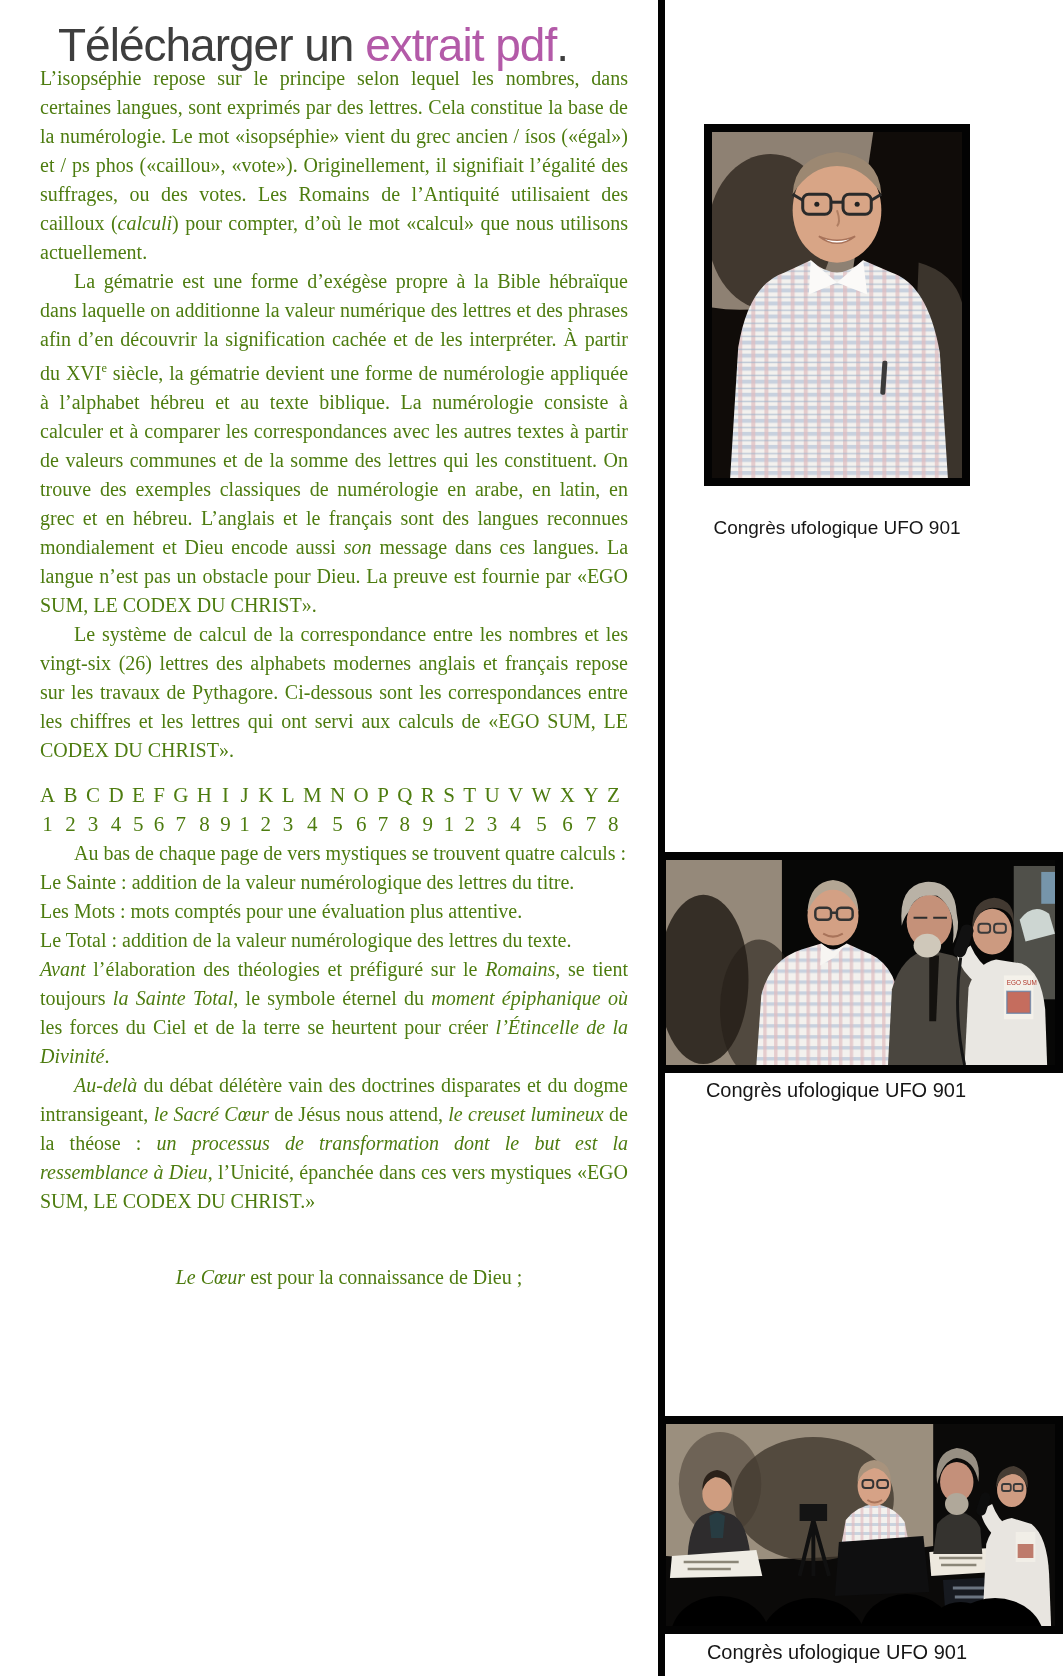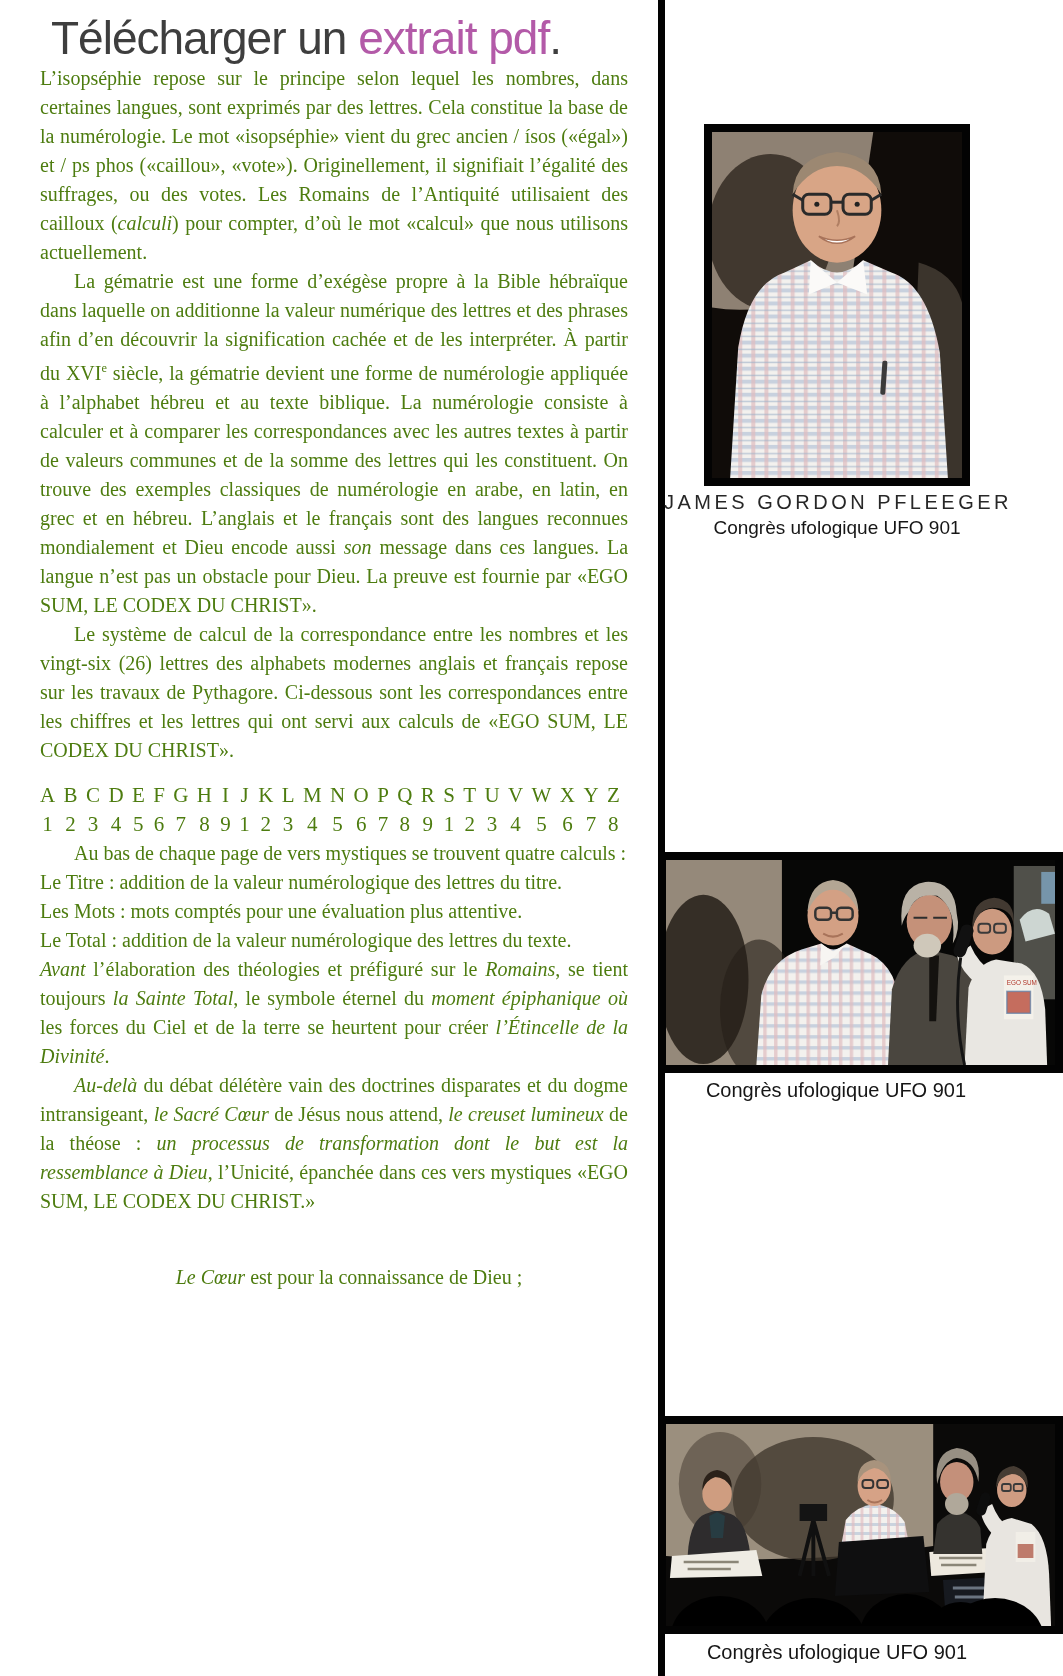--- a/index.html
+++ b/index.html
@@ -1,19 +1,19 @@
 <!DOCTYPE html>
 <html lang="fr"><head>
 <meta charset="utf-8">
 <style>
   html,body{margin:0;padding:0;background:#ffffff;}
   .page{position:relative;width:1063px;height:1676px;background:#fff;overflow:hidden;}
 
   
-  .title{position:absolute;left:42px;top:2px;margin:9px;
+  .title{position:absolute;left:42px;top:2px;margin:16px;
     font-family:"Liberation Sans",sans-serif;font-weight:300;
     font-size:46px;letter-spacing:-1px;color:#3e3e3e;}
   .title .accent{color:#b35aa8;}
 
   
   .col{position:absolute;left:20px;top:64px;width:588px;
     font-family:"Liberation Serif",serif;font-size:20px;line-height:29px;
     color:#4d7c0f;text-align:justify;margin-left:20px;}
   .col p{margin:0;}
   .indent{text-indent:34px;}
@@ -160,21 +160,21 @@
           <div>7</div>
         </div>
         <div class="acell">
           <div>Z</div>
           <div>8</div>
         </div>
       </div>
 
     <p class="indent p4"><span>Au bas de chaque page de vers mystiques se trouvent quatre calculs :</span></p>
 
-    <p class="def def-first">Le Titre : addition de la valeur numérologique des lettres du titre.</p>
+    <p class="def def-first">Le Sainte : addition de la valeur numérologique des lettres du titre.</p>
     <p class="def">Les Mots : mots comptés pour une évaluation plus attentive.</p>
     <p class="def">Le Total : addition de la valeur numérologique des lettres du texte.</p>
 
     <p class="p5"><i>Avant</i><span> l’élaboration des théologies et préfiguré sur le </span><i>Romains</i><span>, se tient toujours </span><i>la Sainte Total</i><span>, le symbole éternel du </span><i>moment épiphanique où</i><span> les forces du Ciel et de la terre se heurtent pour créer </span><i>l’Étincelle de la Divinité</i><span>.</span></p>
     <p class="indent"><i>Au-delà</i><span> du débat délétère vain des doctrines disparates et du dogme intransigeant, </span><i>le Sacré Cœur</i><span> de Jésus nous attend, </span><i>le creuset lumineux</i><span> de la théose : </span><i>un processus de transformation dont le but est la ressemblance à Dieu</i><span>, l’Unicité, épanchée dans ces vers mystiques «EGO SUM, LE CODEX DU CHRIST.»</span></p>
 
     <div class="couplet">
       <p><i>Le Cœur</i><span> est pour la connaissance de Dieu ;</span></p>
     </div>
   </div>
@@ -210,21 +210,20 @@
             <path d="M158,68 L168,62"></path>
         </g>
         <circle cx="104" cy="72" r="2.5" fill="#222"></circle>
           <circle cx="144" cy="72" r="2.5" fill="#222"></circle>
         <path d="M124,78 q4,12 0,16" stroke="#b07f63" fill="none" stroke-width="2"></path>
         <path d="M106,104 Q124,118 142,104 Q124,112 106,104 Z" fill="#ffffff" stroke="#a8735a" stroke-width="1.5"></path>
         <rect x="169" y="228" width="5" height="34" rx="2" fill="#3b3b3b" transform="rotate(4 170 230)"></rect>
       </g>
     </svg>
   </div>
-  <div class="cap" id="cap1a">JAMES GORDON PFLEEGER</div>
   <div class="cap" id="cap1b">Congrès ufologique UFO 901</div>
 
   <div class="photo" id="photo2">
     <svg viewBox="0 0 396 206" preserveAspectRatio="none">
       <defs>
         <pattern id="plaid2" width="11" height="11" patternUnits="userSpaceOnUse">
           <rect width="11" height="11" fill="#f3f1ee"></rect>
           <rect width="11" height="3.5" y="0" fill="#b9c6d8" opacity="0.75"></rect>
           <rect width="3.5" height="11" x="0" fill="#e0bcc0" opacity="0.7"></rect>
         </pattern>

